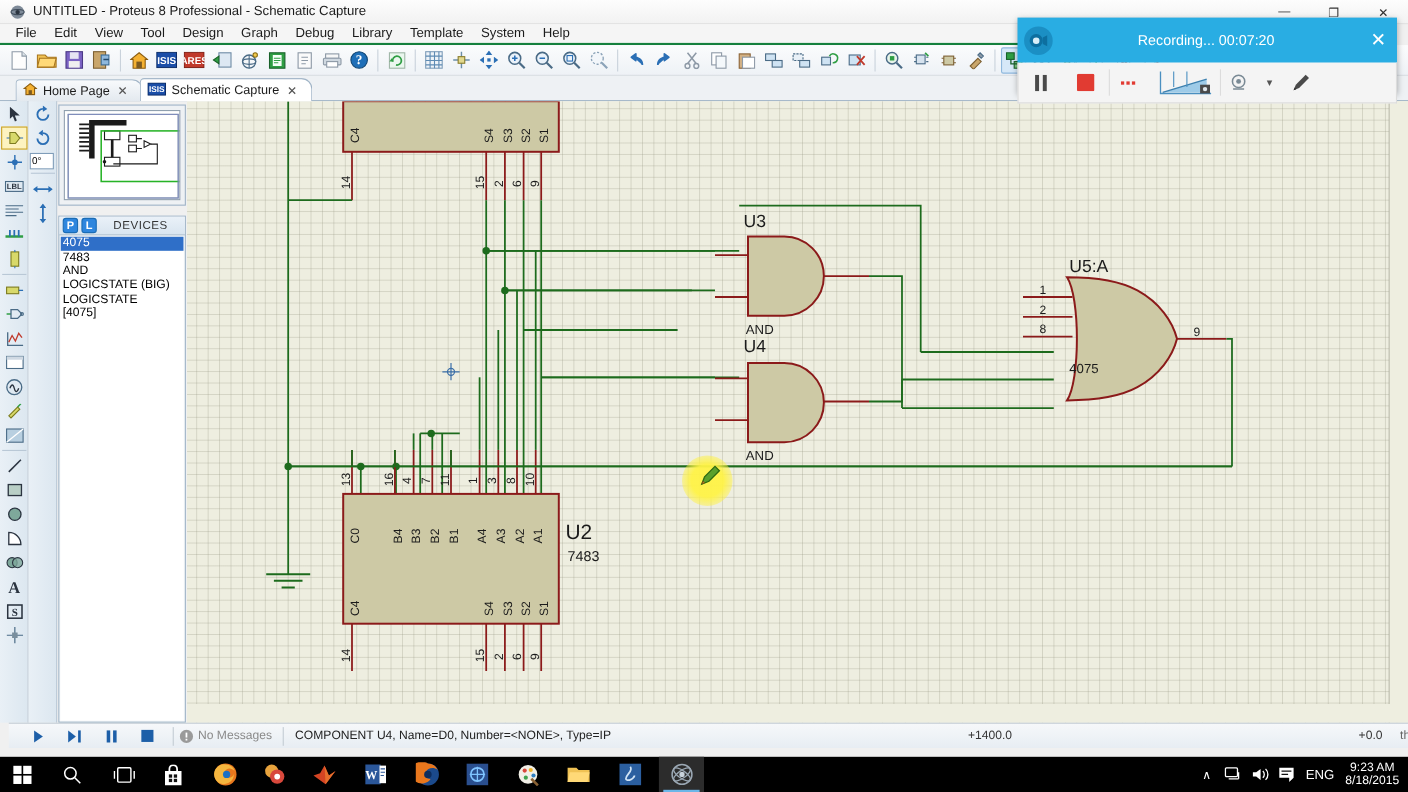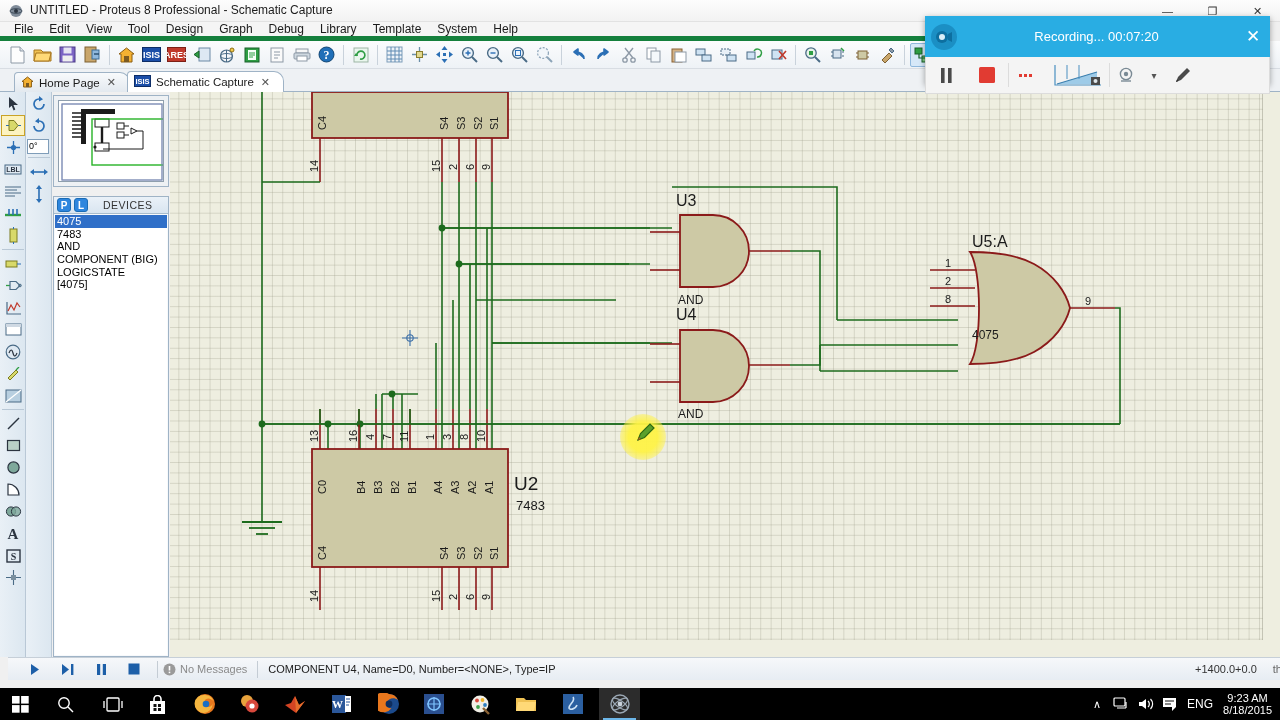--- a/index.html
+++ b/index.html
@@ -25,21 +25,21 @@
     position:absolute; left:30px; top:3px; font-size:12px; color:#1b1b1b;
     white-space:nowrap;
   }
   .win-btns { position:absolute; right:0; top:0; height:22px; display:flex; }
   .win-btn { width:45px; height:22px; display:flex; align-items:center; justify-content:center;
     color:#333; font-size:11px; }
 
   
   .menubar {
     position:absolute; left:0; top:22px; width:1112px; height:19px;
-    background:#f5f5f5; border-bottom:5px solid #15803d;
+    background:#f5f5f5; border-bottom:2px solid #15803d;
     display:flex; align-items:center; padding-left:6px;
   }
   .menubar .mi { padding:0 8px; font-size:12px; color:#1b1b1b; line-height:19px; cursor:default;}
 
   
   .toolbar {
     position:absolute; left:0; top:41px; width:1280px; height:28px;
     background: linear-gradient(#fbfcfd,#eef2f6);
     border-bottom:1px solid #d8dde3;
     display:flex; align-items:center;
@@ -699,21 +699,21 @@
   <div class="devpanel">
     <div class="devheader">
       <div class="pbtn">P</div>
       <div class="pbtn">L</div>
       <div class="devtitle">DEVICES</div>
     </div>
     <div class="devlist">
       <div class="devitem sel">4075</div>
       <div class="devitem">7483</div>
       <div class="devitem">AND</div>
-      <div class="devitem">COMPONENT (BIG)</div>
+      <div class="devitem">LOGICSTATE (BIG)</div>
       <div class="devitem">LOGICSTATE</div>
       <div class="devitem">[4075]</div>
     </div>
   </div>
 
   <div class="canvaswrap">
     <div class="dotgrid"></div>
     <svg width="1110" height="565" viewBox="0 0 1110 565">
       <defs>
         <style>
@@ -974,21 +974,21 @@
       <svg width="13" height="13" viewBox="0 0 13 13">
           <circle cx="6.5" cy="6.5" r="6" fill="#9a9a9a"></circle>
           <rect x="5.7" y="3" width="1.6" height="4.5" fill="#fff"></rect>
           <rect x="5.7" y="8.6" width="1.6" height="1.6" fill="#fff"></rect>
         </svg>
     </span>
     <span class="smsg">No Messages</span>
     <div class="ssep" style="margin-left:10px;margin-right:10px"></div>
     <span class="sinfo">COMPONENT U4, Name=D0, Number=&lt;NONE&gt;, Type=IP</span>
     <div style="flex:1"></div>
-    <span class="scoord" style="">+1400.0</span>
+    <span class="scoord" style="margin-right:315px">+1400.0</span>
     <span class="scoord">+0.0</span>
     <span class="scoord" style="margin-left:16px;margin-right:6px;color:#666">th</span>
   </div>
 
   <div class="taskbar">
     <div class="tk-item" style="left:0px">
       <svg width="17" height="17" viewBox="0 0 17 17">
           <g fill="#fff">
             <rect x="0" y="0" width="7.6" height="7.6"></rect>
             <rect x="9.1" y="0" width="7.6" height="7.6"></rect>

